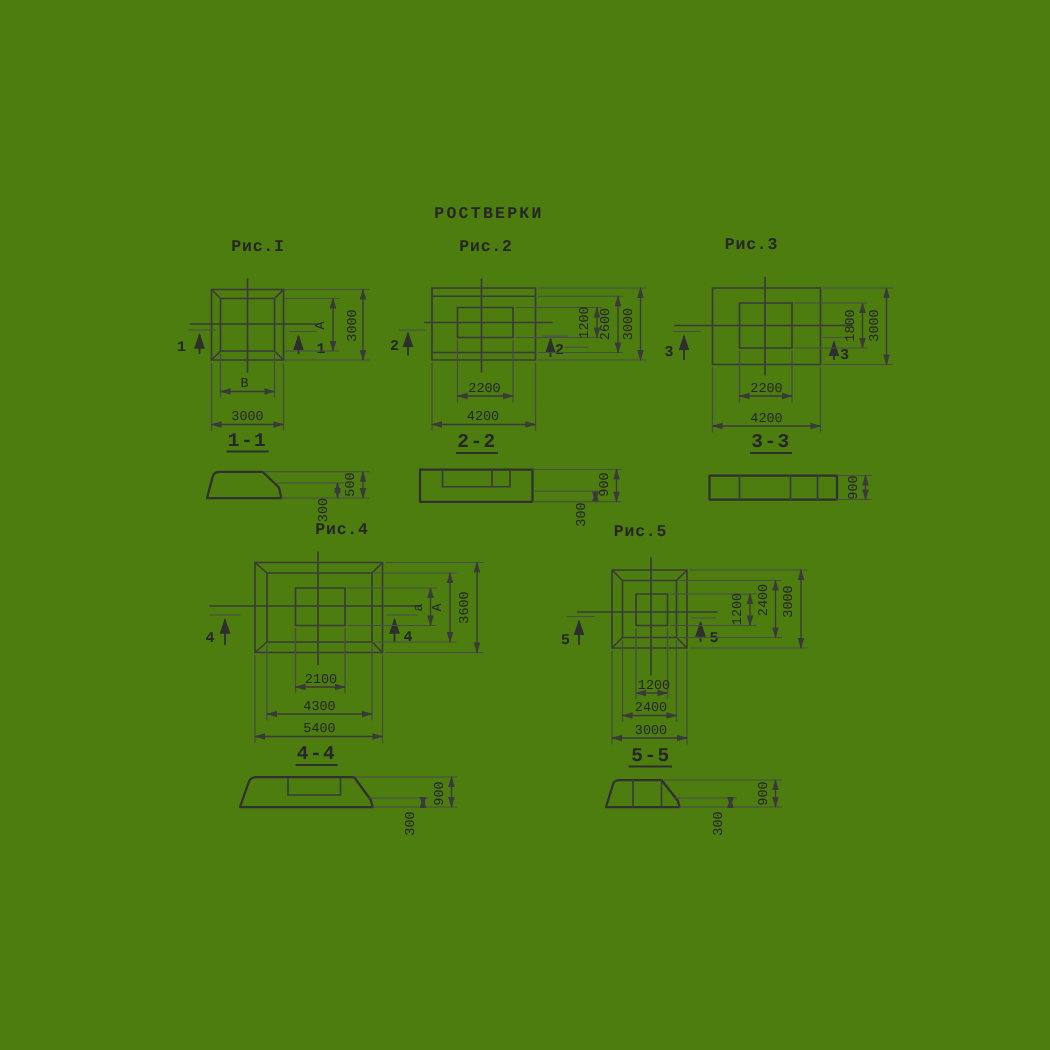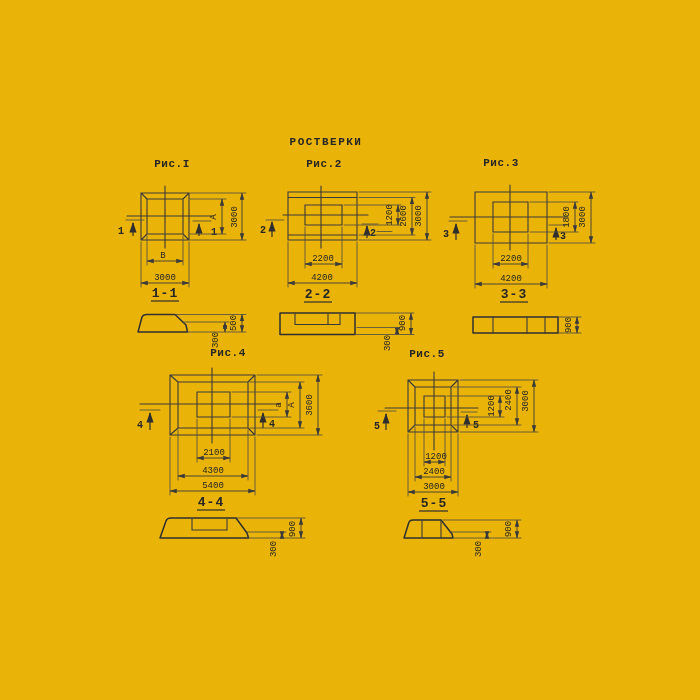--- a/index.html
+++ b/index.html
@@ -1,16 +1,16 @@
 <!DOCTYPE html>
 <html><head>
 <meta charset="utf-8">
 <style>
   html,body{margin:0;padding:0;background:#ffffff;}
-  .page{position:relative;width:700px;height:700px;background:#eab308;overflow:hidden;
+  .page{position:relative;width:700px;height:700px;background:#4d7c0f;overflow:hidden;
         font-family:"Liberation Mono","DejaVu Sans Mono",monospace;}
   svg{position:absolute;left:0;top:0;}
   .ln{stroke:#3a3a3a;stroke-width:1.1;fill:none;stroke-linecap:round;}
   .thin{stroke:#4a4a4a;stroke-width:0.8;fill:none;stroke-linecap:round;}
   .shape{stroke:#303030;stroke-width:1.5;fill:none;stroke-linejoin:round;stroke-linecap:round;}
   .dim{stroke:#3a3a3a;stroke-width:0.9;fill:none;}
   .cutarrow{stroke:#2e2e2e;stroke-width:1.2;fill:none;}
   text{fill:#262626;}
   .t-dim{font-size:9px;font-family:"Liberation Mono","DejaVu Sans Mono",monospace;}
   .t-cut{font-size:10px;font-weight:bold;font-family:"Liberation Mono","DejaVu Sans Mono",monospace;}

